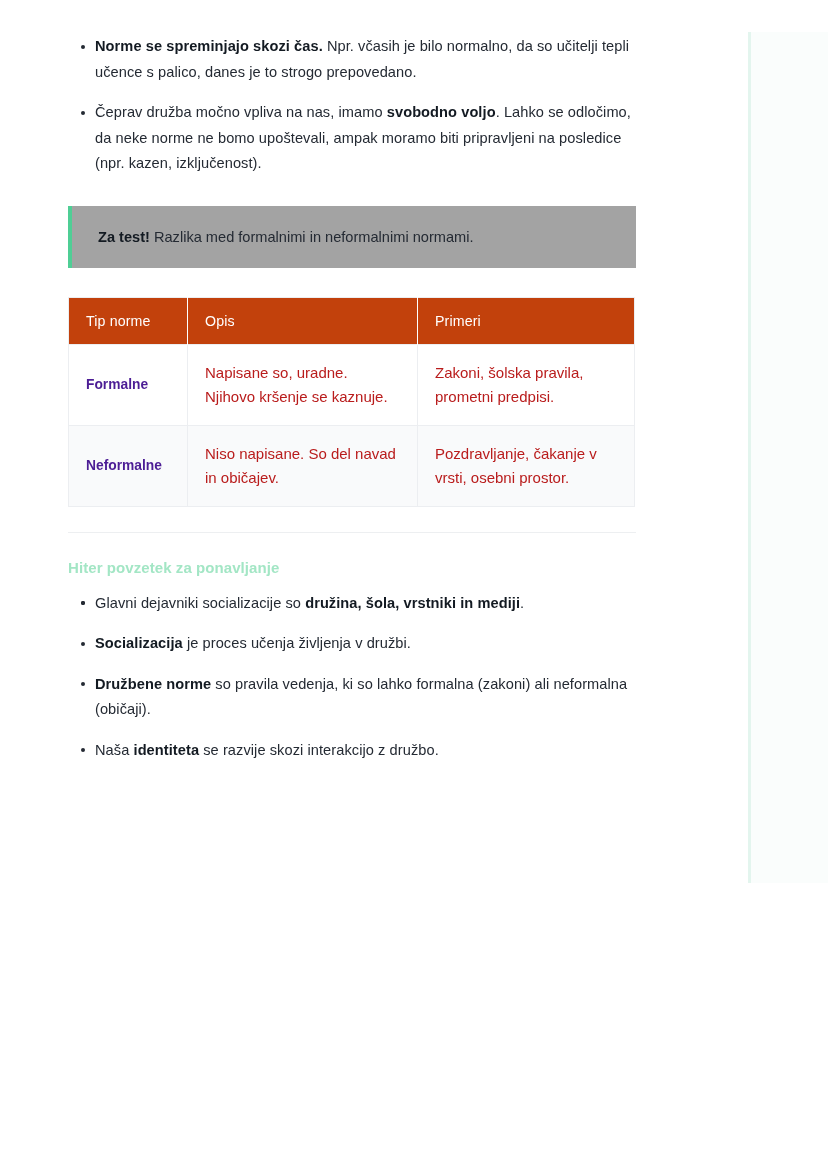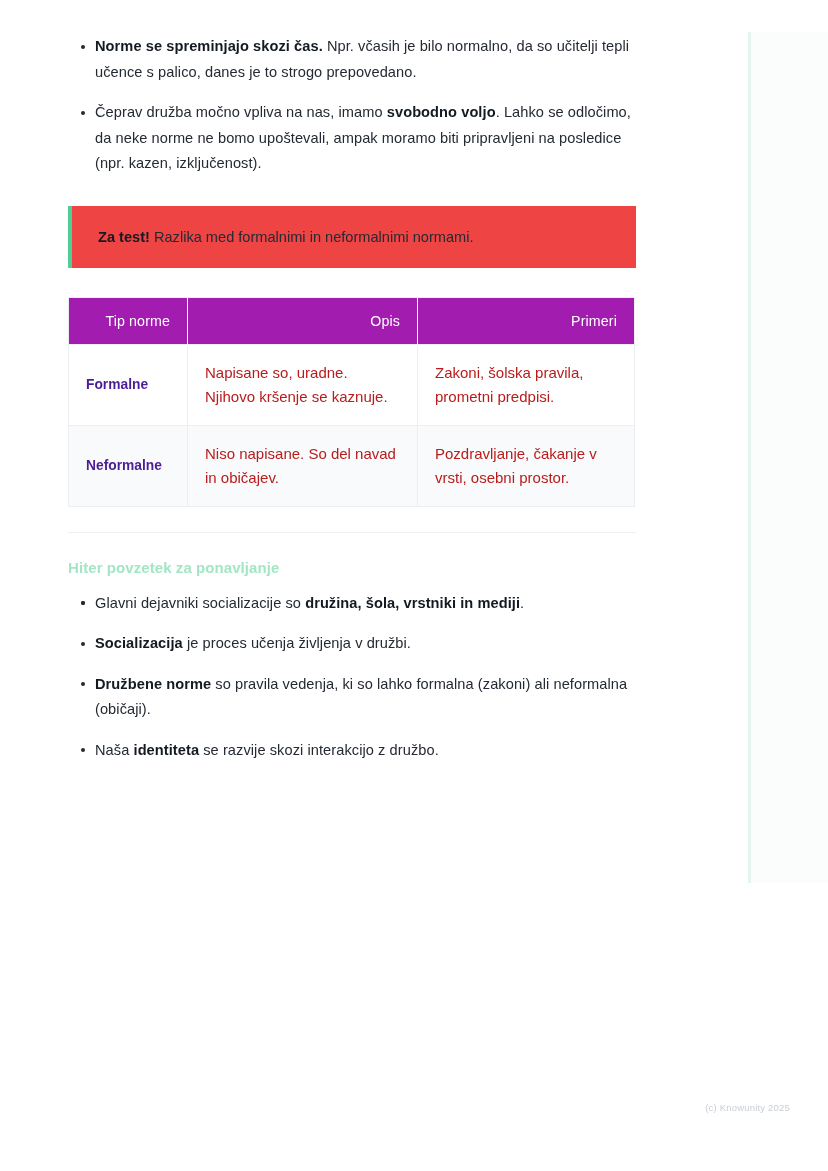--- a/index.html
+++ b/index.html
@@ -78,21 +78,21 @@
   }
   b, strong {
     font-weight: bold;
     color: #131a22;
   }
 
   
   .callout {
     position: relative;
     margin-top: 29px;
-    background: #ef4444;
+    background: #a3a3a3;
     border-left: 4px solid #4fce95;
     padding: 20px 22px 20px 26px;
     box-sizing: border-box;
     width: 568px;
     min-height: 58px;
     display: flex;
     align-items: center;
   }
   .callout-text {
     font-size: 14.6px;
@@ -103,25 +103,25 @@
   
   .norm-table {
     margin-top: 29px;
     width: 566px;
     border-collapse: collapse;
     table-layout: fixed;
     border: 1px solid #eceef1;
     background: #ffffff;
   }
   .norm-table th {
-    background: #a21caf;
+    background: #c2410c;
     color: #ffffff;
     font-size: 14.2px;
     font-weight: normal;
-    text-align: right;
+    text-align: left;
     padding: 15px 17px;
     border-right: 1px solid #ffffff;
     vertical-align: middle;
     letter-spacing: 0.01em;
   }
   .norm-table th:last-child { border-right: none; }
   .norm-table td {
     font-size: 15px;
     line-height: 24px;
     padding: 16px 17px;
@@ -252,15 +252,14 @@
         <span></span><strong>Družbene norme</strong><span> so pravila vedenja, ki so lahko formalna (zakoni) ali neformalna (običaji).</span>
       </li>
       <li>
         <span class="dot"></span>
         <span>Naša </span><strong>identiteta</strong><span> se razvije skozi interakcijo z družbo.</span>
       </li>
     </ul>
 
   </div>
 
-  <div class="footer">(c) Knowunity 2025</div>
 
 </div>
 
 </body></html>

